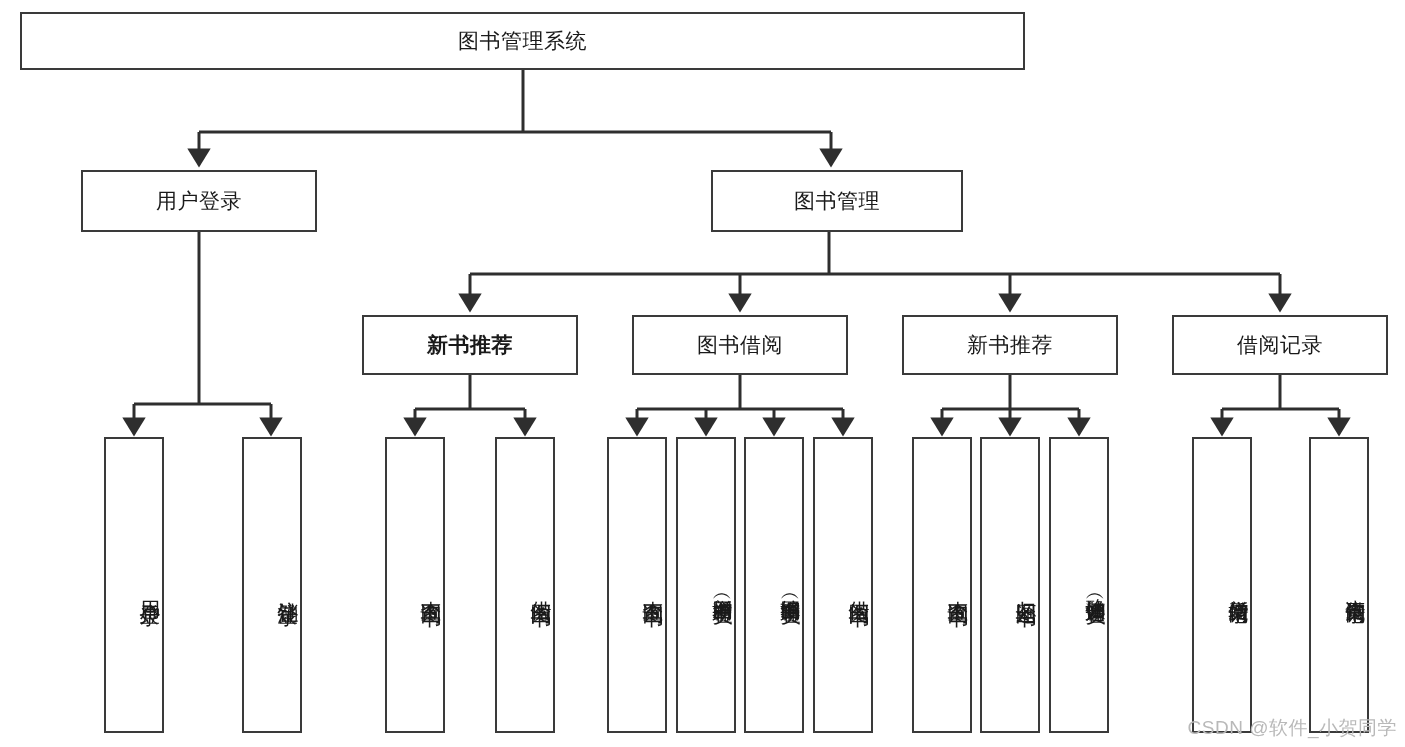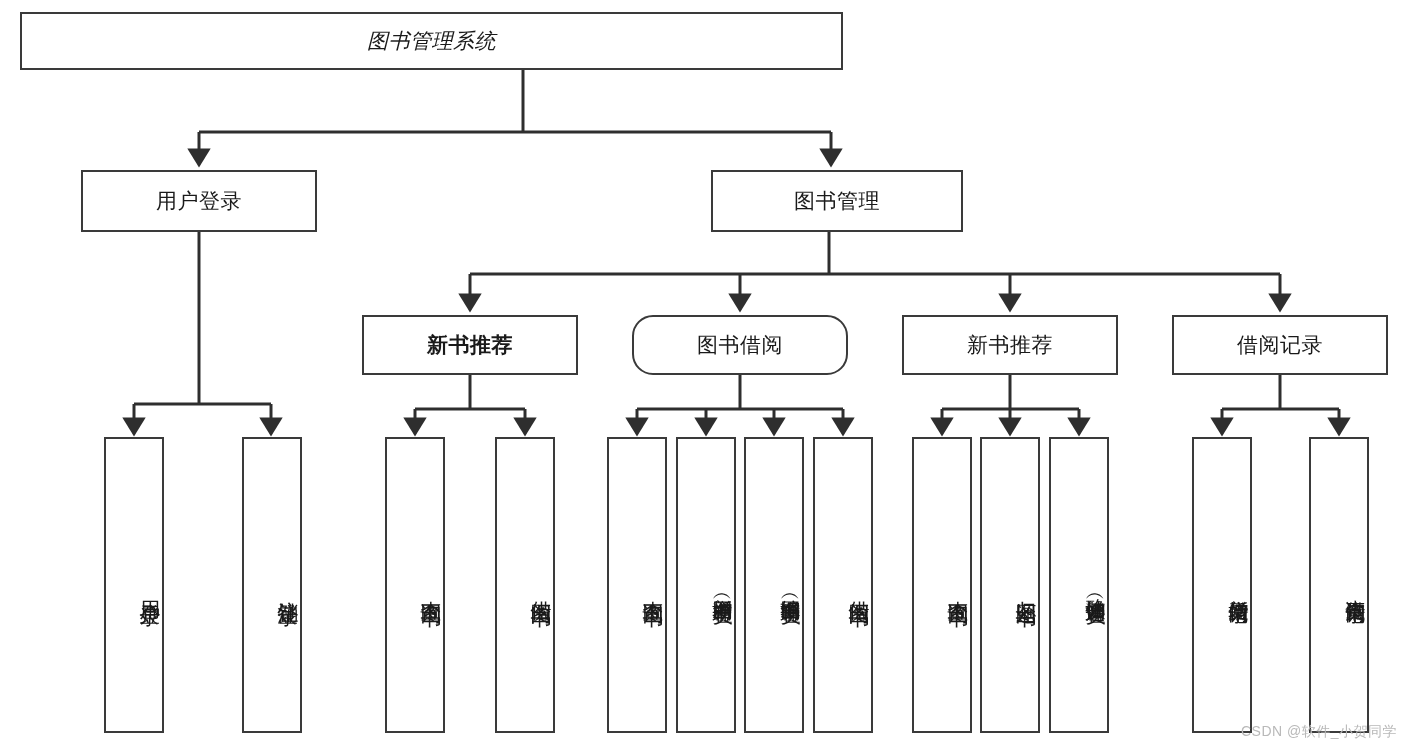--- a/index.html
+++ b/index.html
@@ -58,21 +58,21 @@
   }
   .node-v.tall-text {
     padding-top: 4px;
     font-size: 20px;
     letter-spacing: 1px;
   }
   .watermark {
     position: absolute;
     right: 8px;
     bottom: 6px;
-    font-size: 14px;
+    font-size: 19px;
     color: #b9b9b9;
     white-space: nowrap;
     letter-spacing: 0.5px;
     pointer-events: none;
   }
 </style>
 </head>
 <body>
 
 <div id="diagram-root">
@@ -120,27 +120,27 @@
       <path d="M1010,409 L1010,427" marker-end="url(#arrow)"></path>
       <path d="M1079,409 L1079,427" marker-end="url(#arrow)"></path>
 
       <path d="M1280,375 L1280,409"></path>
       <path d="M1222,409 L1339,409"></path>
       <path d="M1222,409 L1222,427" marker-end="url(#arrow)"></path>
       <path d="M1339,409 L1339,427" marker-end="url(#arrow)"></path>
     </g>
   </svg>
 
-  <div class="node node-h node-root" style="left:20px; top:12px; width:823px; height:58px;font-style:italic;">图书管理系统</div>
+  <div class="node node-h node-root" style="left:20px; top:12px; width:1005px; height:58px;">图书管理系统</div>
 
   <div class="node node-h" style="left:81px; top:170px; width:236px; height:62px;">用户登录</div>
   <div class="node node-h" style="left:711px; top:170px; width:252px; height:62px;">图书管理</div>
 
   <div class="node node-h" style="left:362px; top:315px; width:216px; height:60px;font-weight:bold;">新书推荐</div>
-  <div class="node node-h" style="left:632px; top:315px; width:216px; height:60px;border-radius:21px;">图书借阅</div>
+  <div class="node node-h" style="left:632px; top:315px; width:216px; height:60px;">图书借阅</div>
   <div class="node node-h" style="left:902px; top:315px; width:216px; height:60px;">新书推荐</div>
   <div class="node node-h" style="left:1172px; top:315px; width:216px; height:60px;">借阅记录</div>
 
   <div class="node node-v" style="left:104px; top:437px; width:60px; height:296px;">用户登录</div>
   <div class="node node-v" style="left:242px; top:437px; width:60px; height:296px;">注销登录</div>
 
   <div class="node node-v" style="left:385px; top:437px; width:60px; height:296px;">查询图书</div>
   <div class="node node-v" style="left:495px; top:437px; width:60px; height:296px;">借阅图书</div>
 
   <div class="node node-v" style="left:607px; top:437px; width:60px; height:296px;">查询图书</div>

